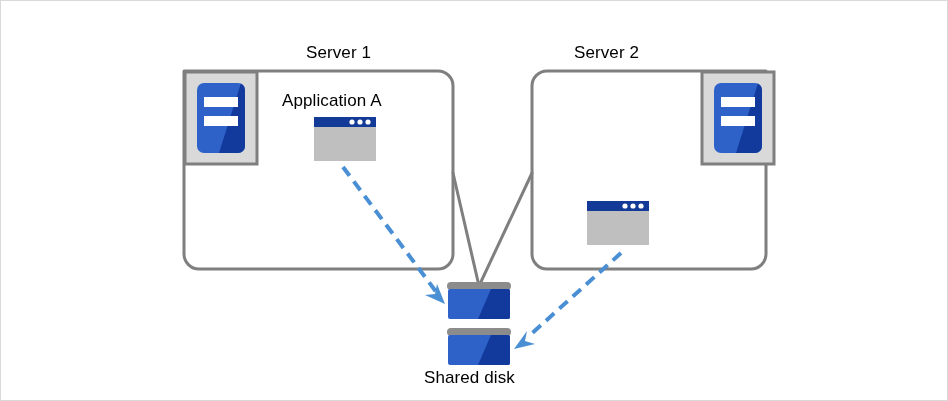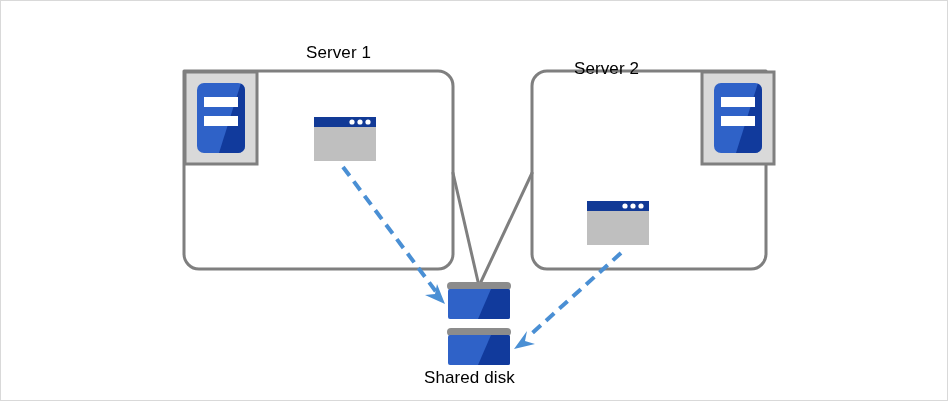--- a/index.html
+++ b/index.html
@@ -27,21 +27,21 @@
   .node-label {
     position: absolute;
     font-family: "Liberation Sans", sans-serif;
     font-size: 17px;
     color: #000000;
     white-space: pre;
     line-height: 1;
     letter-spacing: 0.1px;
   }
   .label-server1 { left: 305px; top: 43px; }
-  .label-server2 { left: 573px; top: 43px; margin-top: 16px; }
+  .label-server2 { left: 573px; top: 43px; }
   .label-app-a  { left: 281px; top: 91px; }
   .label-app-b  { left: 551px; top: 175px; }
   .label-shared { left: 423px; top: 368px; }
 </style>
 </head>
 <body>
 
 <div id="diagram-root">
 
   <svg id="vector-layer" viewBox="0 0 948 401">
@@ -124,17 +124,18 @@
     <g>
       <line x1="620" y1="252" x2="528" y2="335" stroke="#4a8fd4" stroke-width="4" stroke-dasharray="11 7" stroke-linecap="butt"></line>
       <path d="M 513,348 L 534,343 L 524,340 L 526,330 Z" fill="#4a8fd4"></path>
     </g>
   </svg>
 
   <div class="node-label label-server1">Server 1</div>
 
   <div class="node-label label-server2">Server 2</div>
 
+  <div class="node-label label-app-a">Application A</div>
 
 
   <div class="node-label label-shared">Shared disk</div>
 
 </div>
 
 </body></html>

